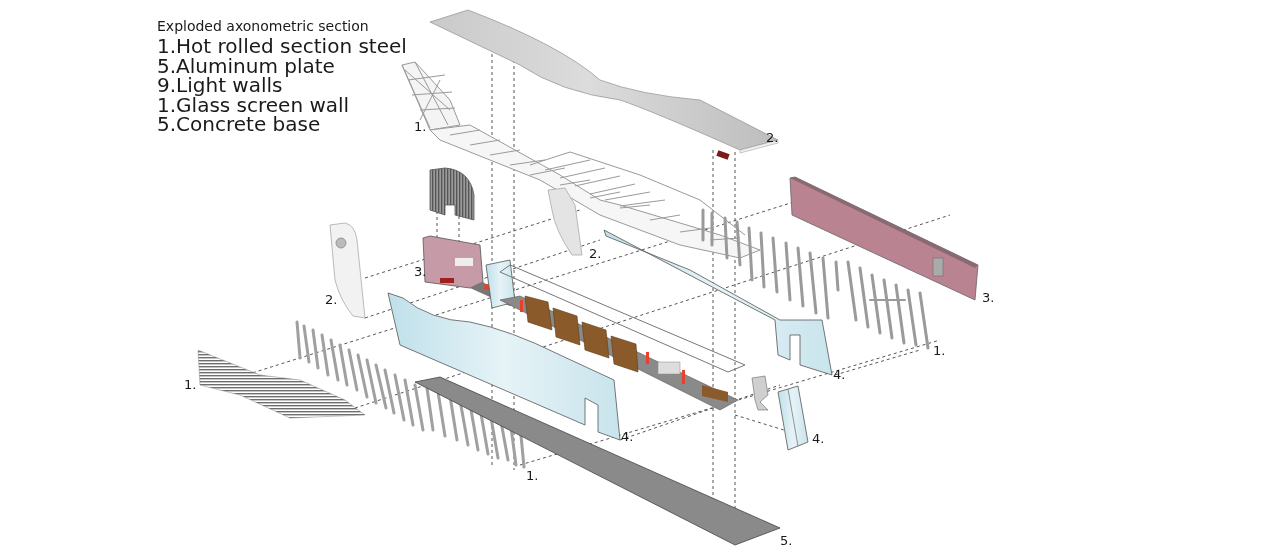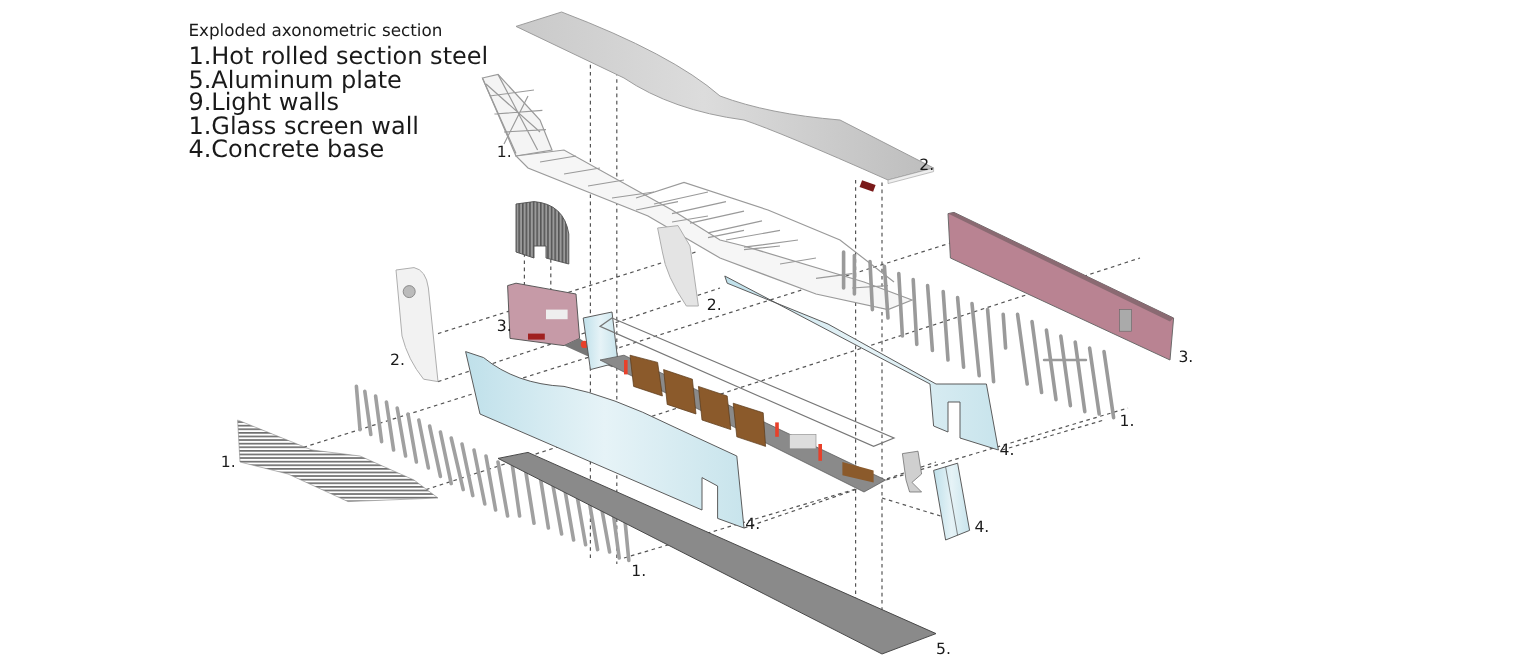--- a/index.html
+++ b/index.html
@@ -12,21 +12,21 @@
 </style>
 </head>
 <body>
 
 <div class="legend">
   <div class="title">Exploded axonometric section</div>
   <div class="item">1.Hot rolled section steel</div>
   <div class="item">5.Aluminum plate</div>
   <div class="item">9.Light walls</div>
   <div class="item">1.Glass screen wall</div>
-  <div class="item">4.Concrete base</div>
+  <div class="item">5.Concrete base</div>
 </div>
 
 <svg class="diagram" width="1280" height="555" viewBox="0 0 1280 555">
   <defs>
     <linearGradient id="roofGrad" x1="0" y1="0" x2="1" y2="0">
       <stop offset="0" stop-color="#c9c9c9"></stop>
       <stop offset="0.45" stop-color="#dcdcdc"></stop>
       <stop offset="1" stop-color="#bdbdbd"></stop>
     </linearGradient>
     <linearGradient id="glassGrad" x1="0" y1="0" x2="1" y2="0">

